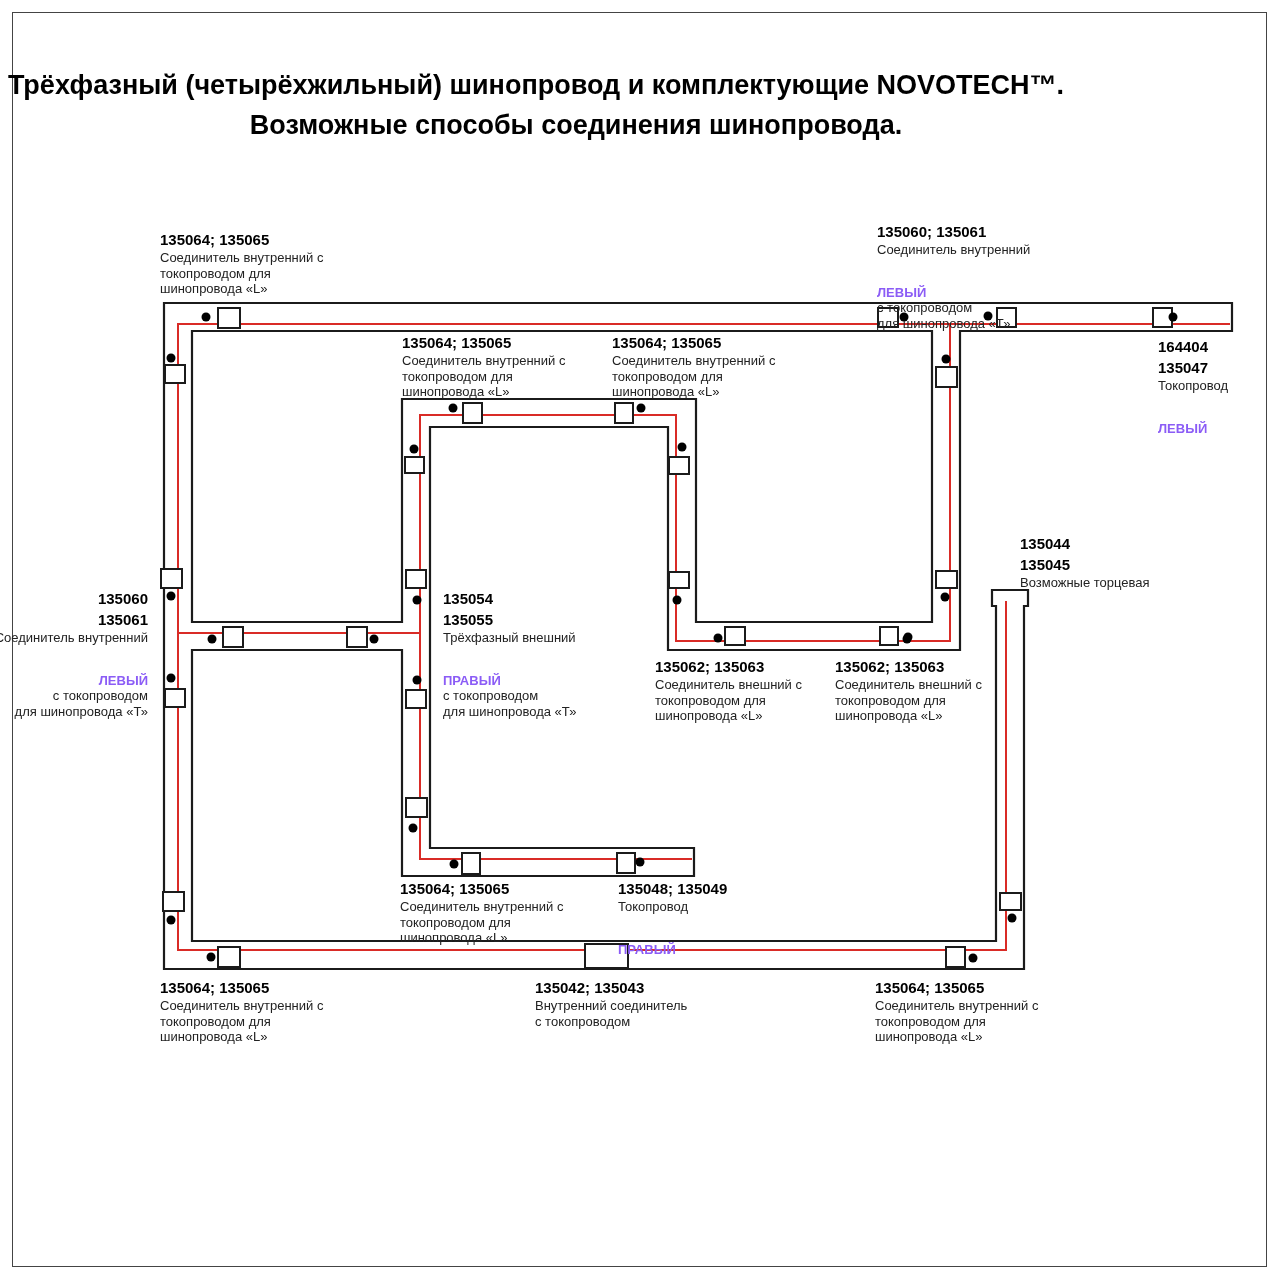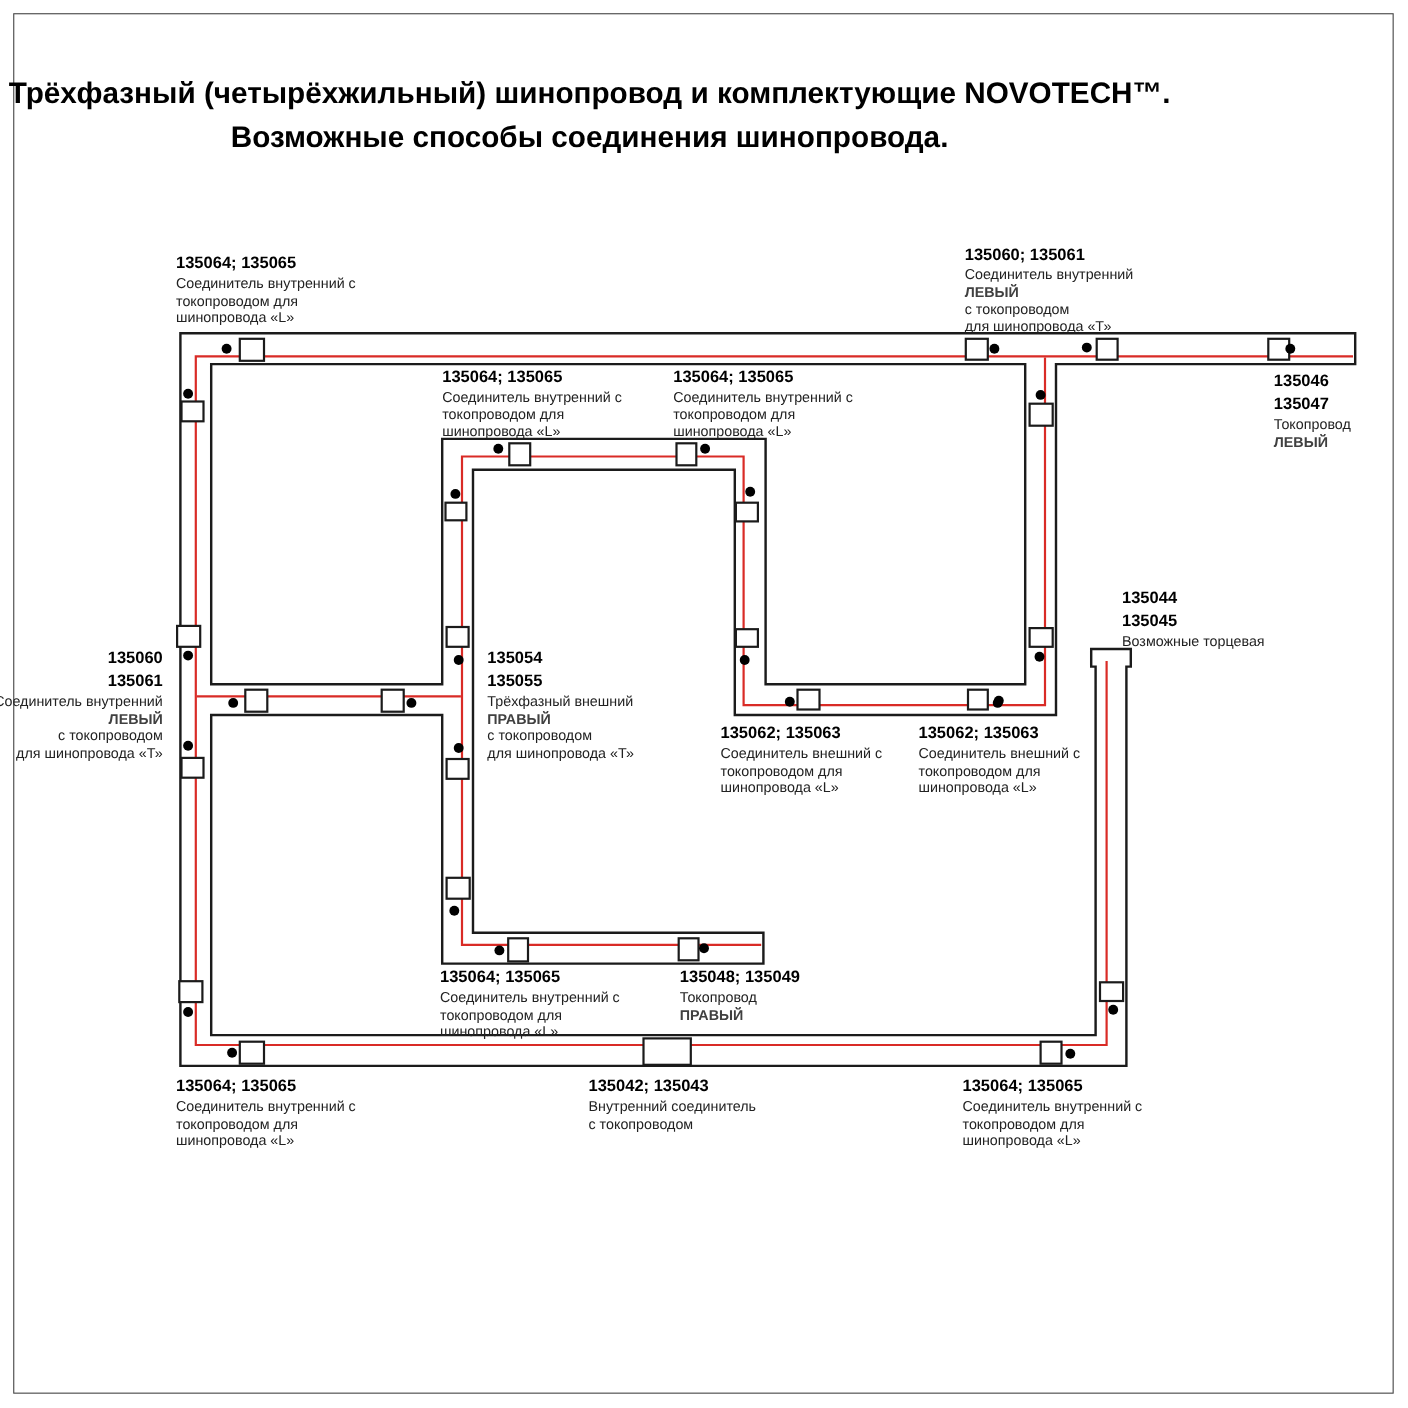--- a/index.html
+++ b/index.html
@@ -3,26 +3,26 @@
 <meta charset="utf-8">
 <style>
   :root { --red:#d92b26; --ink:#1b1b1b; }
   html,body{margin:0;padding:0;background:#fff;}
   body{width:1280px;height:1280px;position:relative;overflow:hidden;
        font-family:"Liberation Sans","DejaVu Sans",sans-serif;color:#000;}
   .frame{position:absolute;left:12px;top:12px;width:1255px;height:1255px;
          border:1px solid #444;box-sizing:border-box;}
   .title{position:absolute;left:0;width:1072px;text-align:center;
          font-weight:bold;font-size:27px;letter-spacing:0;}
-  #title1{top:70px;} #title2{top:110px;}
+  #title1{top:70px;} #title2{top:110px;padding-left:40px;}
   svg{position:absolute;left:0;top:0;}
   .lbl{position:absolute;line-height:15.5px;}
   .lbl .code{font-size:15px;font-weight:bold;line-height:21px;white-space:nowrap;}
   .lbl .desc{font-size:13px;color:#222;white-space:nowrap;}
-  .lbl .bold{font-weight:bold;color:#404040;}
+  .lbl .bold{font-weight:bold;color:#8b5cf6;margin-top:27px;}
   .lbl.ralign{text-align:right;}
 </style>
 </head>
 <body>
 
 <div class="frame"></div>
 
 <div class="title" id="title1">Трёхфазный (четырёхжильный) шинопровод и комплектующие NOVOTECH™.</div>
 <div class="title" id="title2">Возможные способы соединения шинопровода.</div>
 
@@ -111,21 +111,21 @@
 
 <div class="lbl" style="left:877px;top:221px;">
   <div class="code">135060; 135061</div>
   <div class="desc">Соединитель внутренний</div>
   <div class="desc bold">ЛЕВЫЙ</div>
   <div class="desc">с токопроводом</div>
   <div class="desc">для шинопровода «Т»</div>
 </div>
 
 <div class="lbl" style="left:1158px;top:336px;">
-  <div class="code">135046</div>
+  <div class="code">164404</div>
   <div class="code">135047</div>
   <div class="desc">Токопровод</div>
   <div class="desc bold">ЛЕВЫЙ</div>
 </div>
 
 <div class="lbl" style="left:402px;top:332px;">
   <div class="code">135064; 135065</div>
   <div class="desc">Соединитель внутренний с</div>
   <div class="desc">токопроводом для</div>
   <div class="desc">шинопровода «L»</div>

